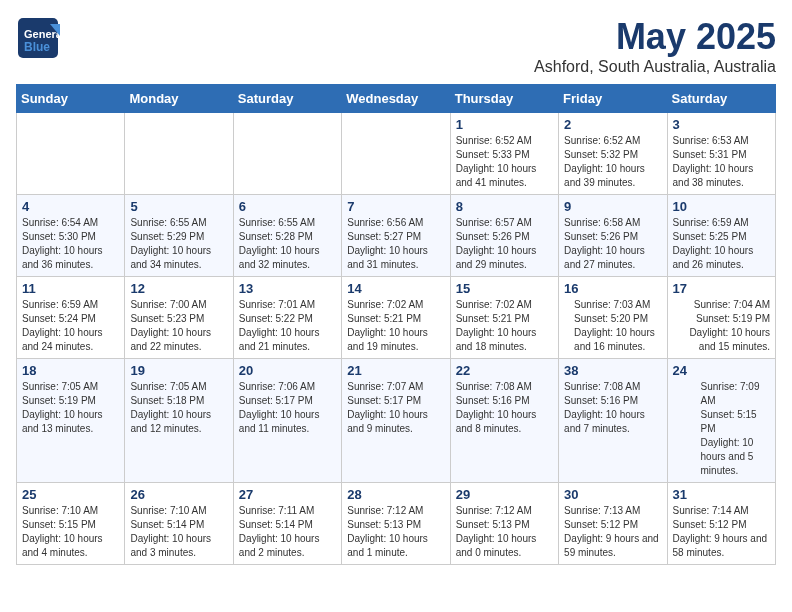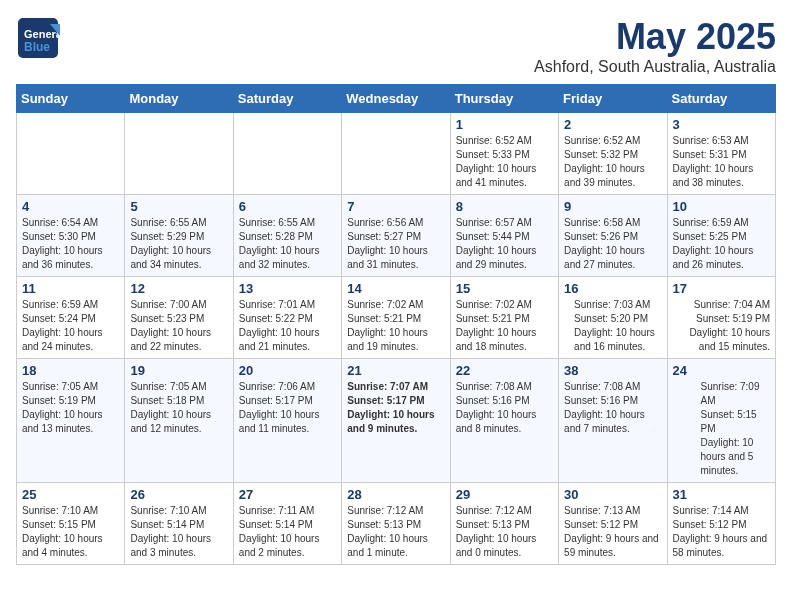--- a/index.html
+++ b/index.html
@@ -158,21 +158,21 @@
         </td>
         <td>
           <div class="day-number">7</div>
           <div class="day-info" style="white-space: pre-line;">Sunrise: 6:56 AM
 Sunset: 5:27 PM
 Daylight: 10 hours and 31 minutes.</div>
         </td>
         <td>
           <div class="day-number">8</div>
           <div class="day-info" style="white-space: pre-line;">Sunrise: 6:57 AM
-Sunset: 5:44 PM
+Sunset: 5:26 PM
 Daylight: 10 hours and 29 minutes.</div>
         </td>
         <td>
           <div class="day-number">9</div>
           <div class="day-info" style="white-space: pre-line;">Sunrise: 6:58 AM
 Sunset: 5:26 PM
 Daylight: 10 hours and 27 minutes.</div>
         </td>
         <td>
           <div class="day-number">10</div>
@@ -239,21 +239,21 @@
 Daylight: 10 hours and 12 minutes.</div>
         </td>
         <td>
           <div class="day-number">20</div>
           <div class="day-info" style="white-space: pre-line;">Sunrise: 7:06 AM
 Sunset: 5:17 PM
 Daylight: 10 hours and 11 minutes.</div>
         </td>
         <td>
           <div class="day-number">21</div>
-          <div class="day-info" style="white-space: pre-line; font-weight: bold;">Sunrise: 7:07 AM
+          <div class="day-info" style="white-space: pre-line;">Sunrise: 7:07 AM
 Sunset: 5:17 PM
 Daylight: 10 hours and 9 minutes.</div>
         </td>
         <td>
           <div class="day-number">22</div>
           <div class="day-info" style="white-space: pre-line;">Sunrise: 7:08 AM
 Sunset: 5:16 PM
 Daylight: 10 hours and 8 minutes.</div>
         </td>
         <td>

